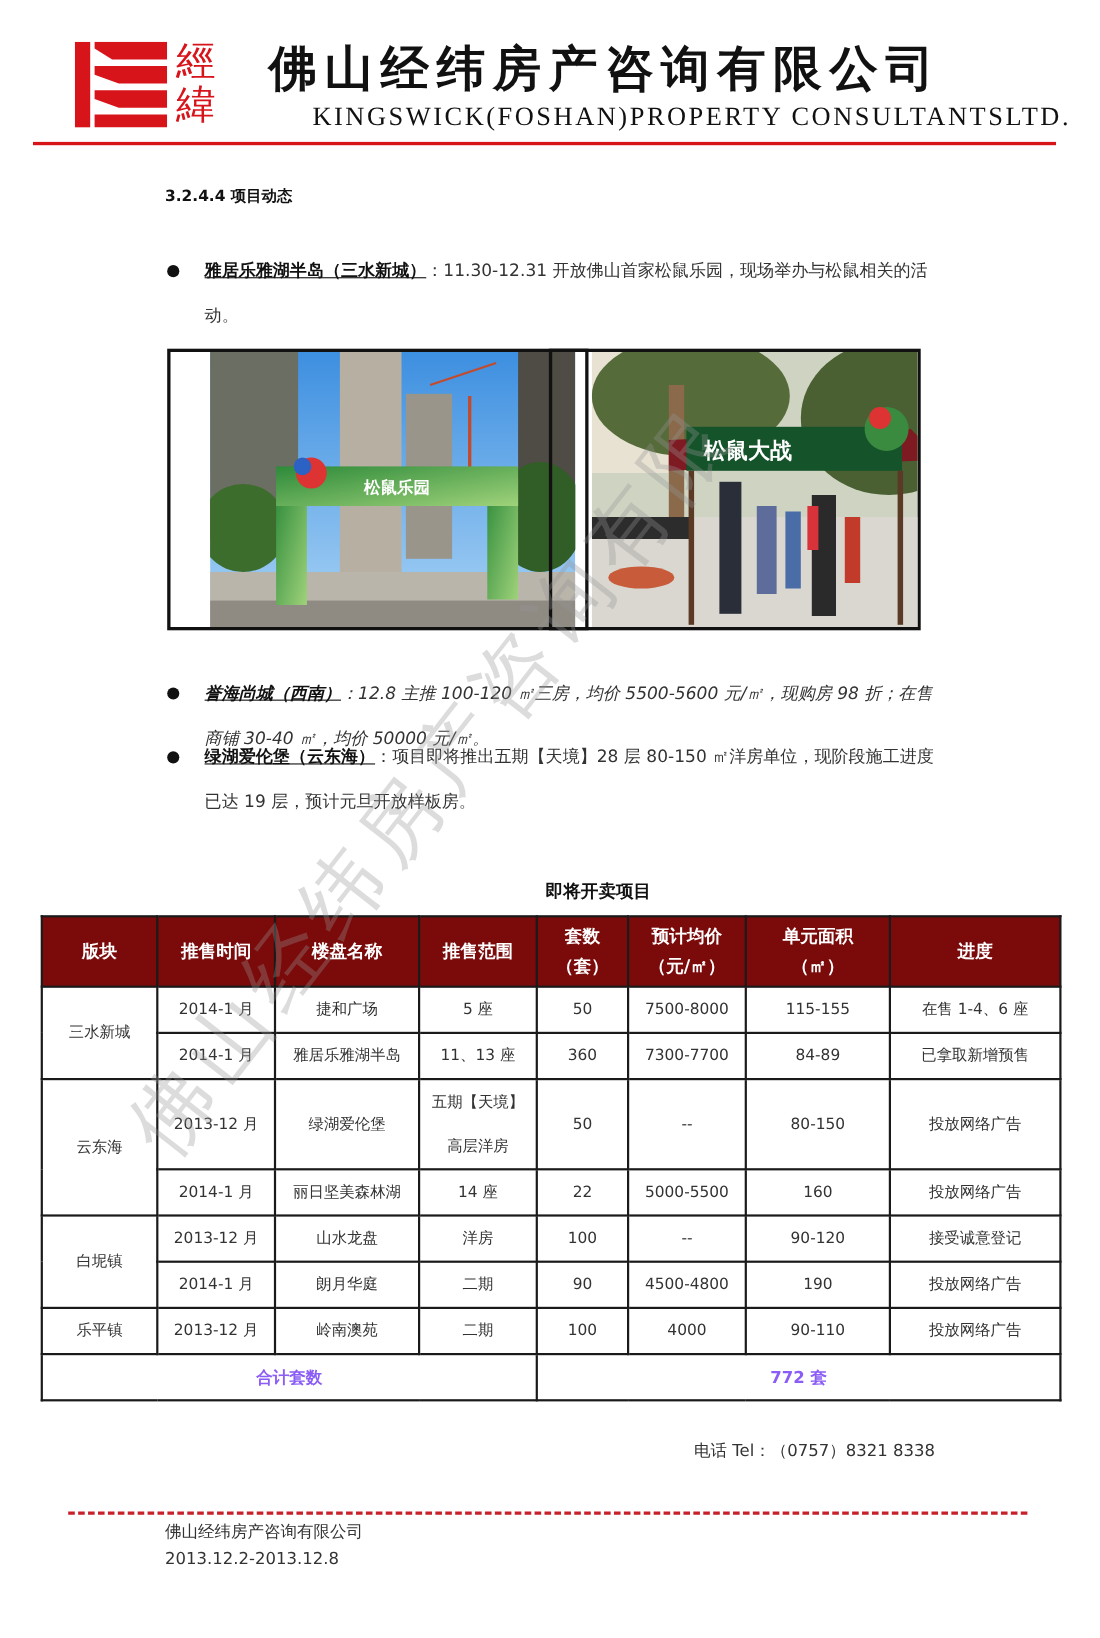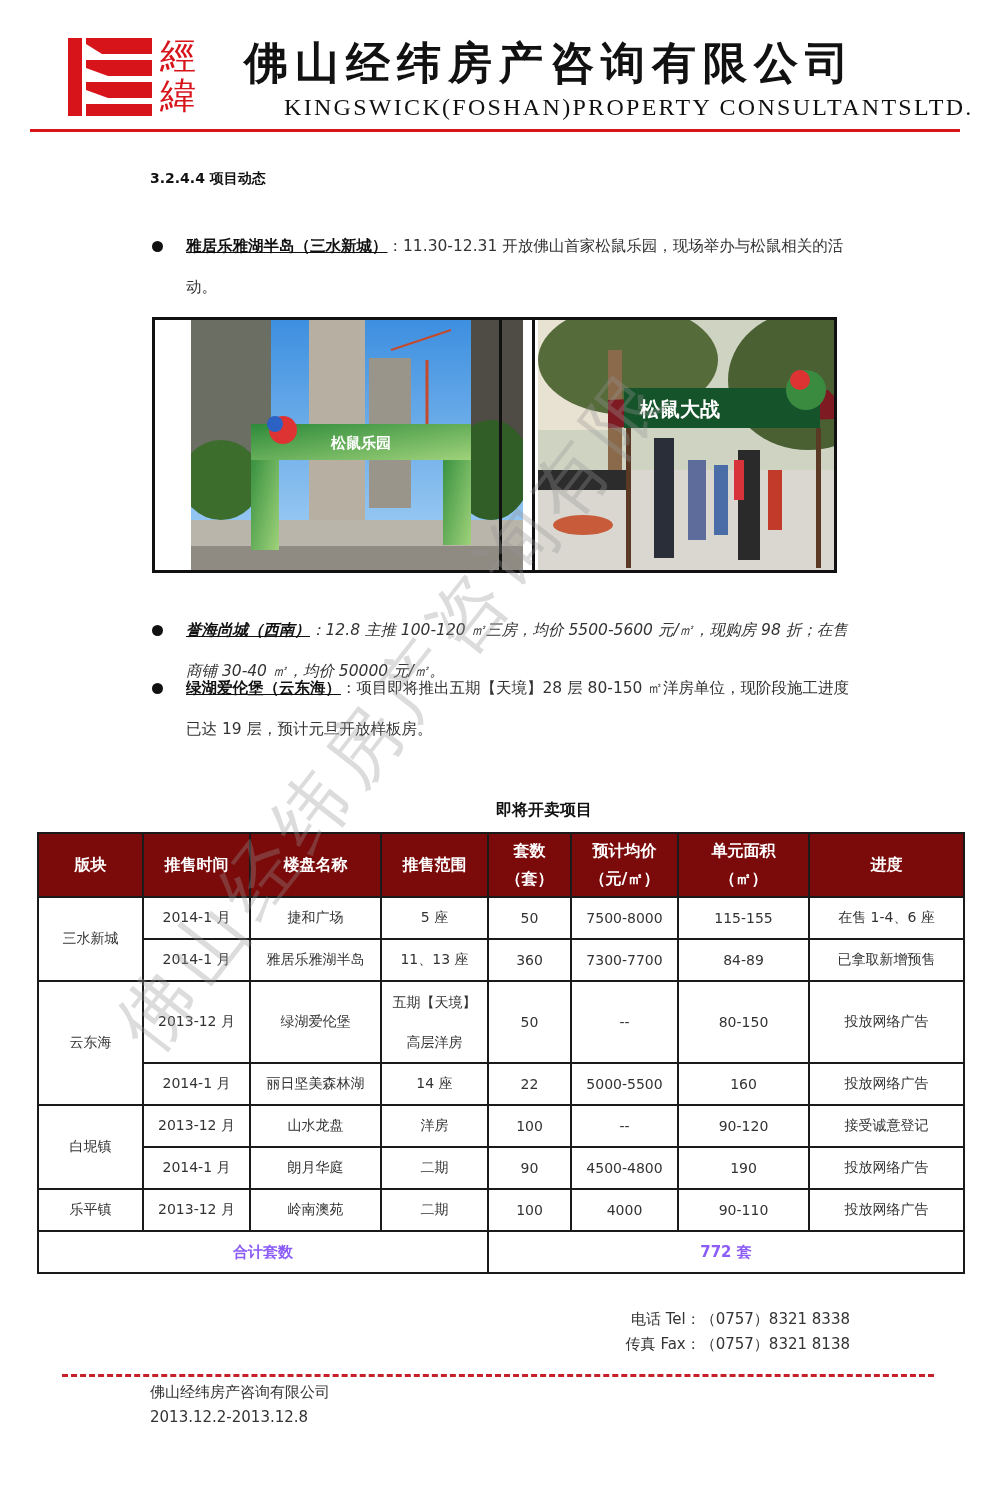--- a/index.html
+++ b/index.html
@@ -256,14 +256,13 @@
 
 <div class="abs watermark">佛山经纬房产咨询有限</div>
 
 <div class="abs footer-rule"></div>
 <div class="abs footer-left">
   <div>佛山经纬房产咨询有限公司</div>
   <div>2013.12.2-2013.12.8</div>
 </div>
 <div class="abs footer-right">
   <div>电话 Tel：（0757）8321 8338</div>
-  <div>传真 Fax：（0757）8321 8138</div>
 </div>
 
 </body></html>

